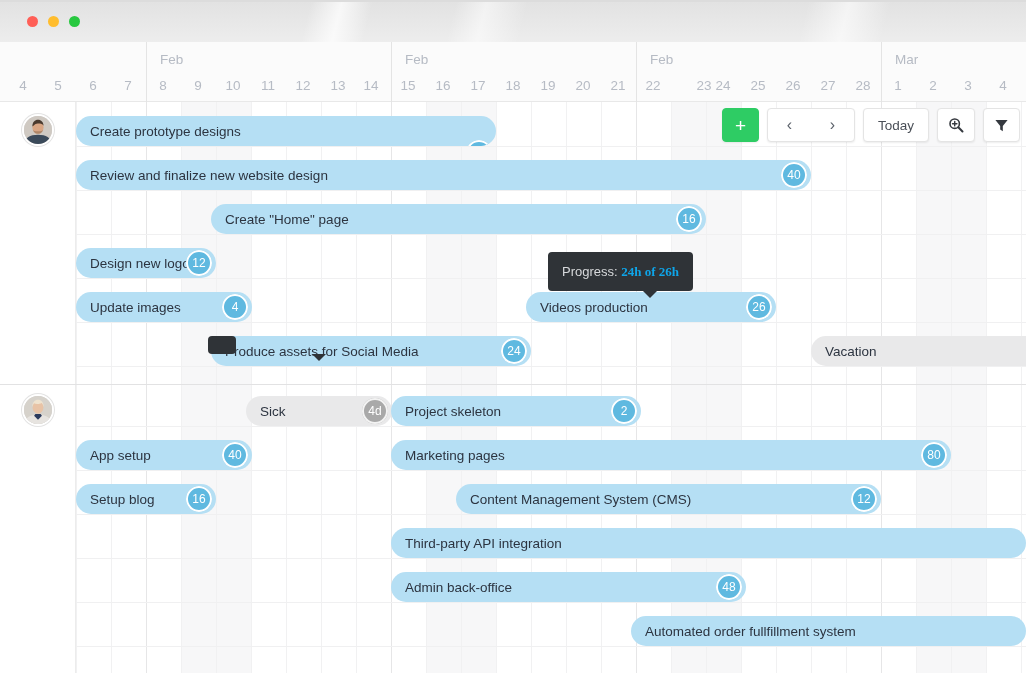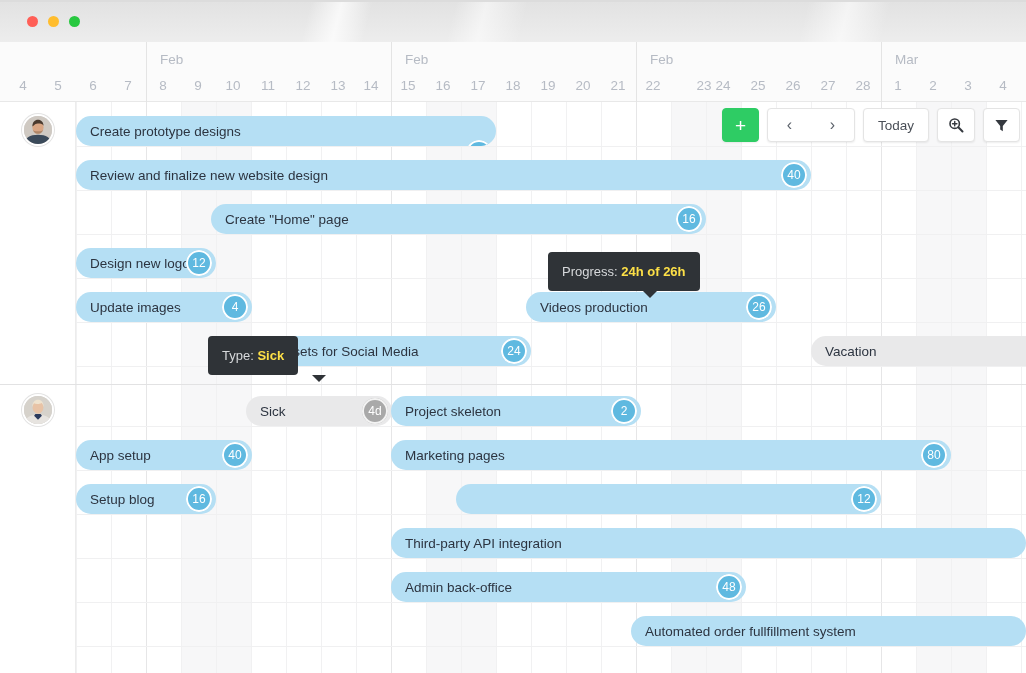--- a/index.html
+++ b/index.html
@@ -170,21 +170,21 @@
     position: absolute;
     background: #2f3337;
     border-radius: 4px;
     padding: 9px 14px;
     color: #d7d9db;
     font-size: 13px;
     line-height: 1.62;
     white-space: nowrap;
     z-index: 50;
   }
-  .tooltip b { color: #fde047; font-weight: bold; }
+  .tooltip b { color: #0ea5e9; font-weight: bold; font-family: Liberation Serif, serif; }
   .tooltip .arrow {
     position: absolute; bottom: -7px;
     width: 0; height: 0;
     border-left: 7px solid transparent;
     border-right: 7px solid transparent;
     border-top: 7px solid #2f3337;
   }
 </style>
 </head>
 <body>
@@ -375,20 +375,21 @@
         </div>
         <div class="bar task" style="left: 391px; top: 338px; width: 560px;">
           <span class="bar-label">Marketing pages</span>
           <span class="badge task" style="right: 4px; top: 2px;">80</span>
         </div>
         <div class="bar task" style="left: 76px; top: 382px; width: 140px;">
           <span class="bar-label">Setup blog</span>
           <span class="badge task" style="right: 4px; top: 2px;">16</span>
         </div>
         <div class="bar task" style="left: 456px; top: 382px; width: 425px;">
+          <span class="bar-label">Content Management System (CMS)</span>
           <span class="badge task" style="right: 4px; top: 2px;">12</span>
         </div>
         <div class="bar task" style="left: 391px; top: 426px; width: 635px;">
           <span class="bar-label">Third-party API integration</span>
         </div>
         <div class="bar task" style="left: 391px; top: 470px; width: 355px;">
           <span class="bar-label">Admin back-office</span>
           <span class="badge task" style="right: 4px; top: 2px;">48</span>
         </div>
         <div class="bar task" style="left: 631px; top: 514px; width: 395px;">
@@ -427,18 +428,17 @@
     </div>
 
   </div>
 
   <div id="tooltips">
       <div class="tooltip" style="left: 548px; top: 252px;">
         <div><span>Progress: </span><b>24h of 26h</b></div>
         <div class="arrow" style="left: 95px;"></div>
       </div>
       <div class="tooltip" style="left: 208px; top: 336px;">
-        <div><span>Type: </span><b>Sick</b></div>
         <div class="arrow" style="left: 104px;"></div>
       </div>
     </div>
 
 </div>
 
 </body></html>

